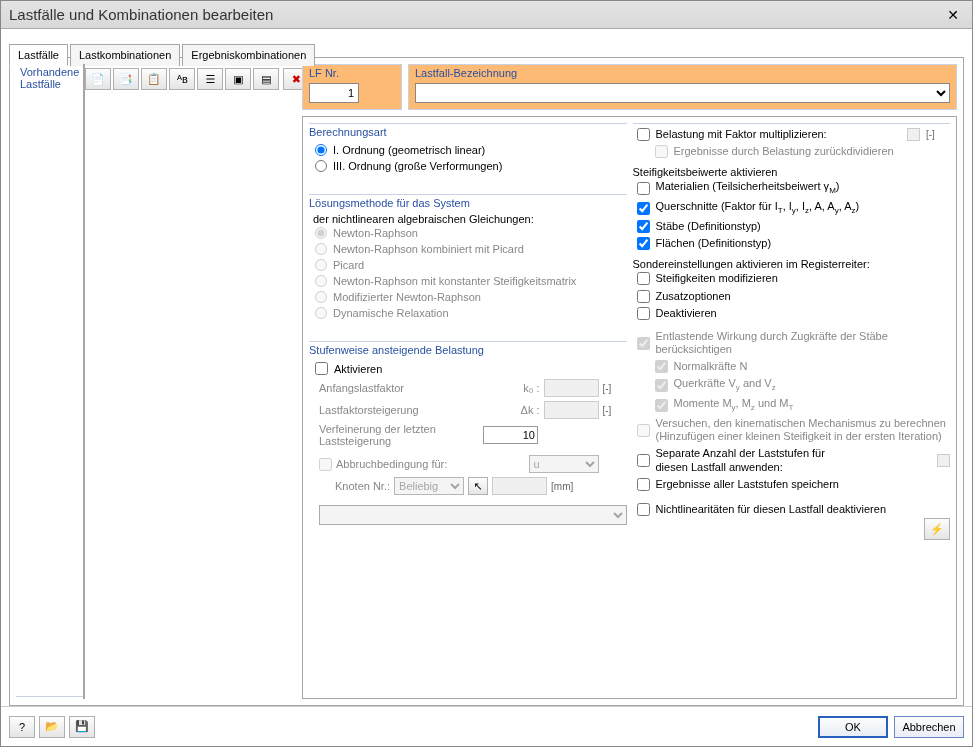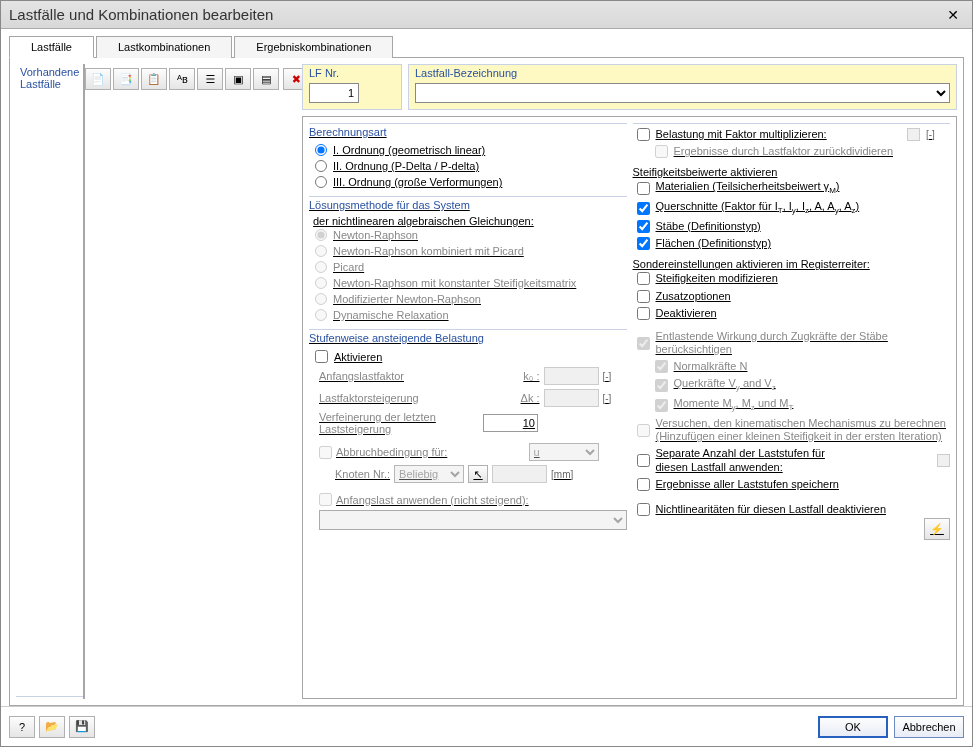--- a/index.html
+++ b/index.html
@@ -5,53 +5,53 @@
     * { box-sizing: border-box; margin: 0; padding: 0; font-family: "Segoe UI", Tahoma, sans-serif; font-size: 11px; }
     body { background: #fff; width: 973px; height: 747px; overflow: hidden; border: 1px solid #888; display: flex; flex-direction: column; }
 
     .titlebar { height: 28px; background: linear-gradient(#e4e4e4, #d8d8d8); display: flex; align-items: center; justify-content: space-between; padding: 0 8px; border-bottom: 1px solid #aaa; }
     .titlebar span { font-size: 15px; color: #333; }
     .close-btn { width: 22px; height: 18px; display: flex; align-items: center; justify-content: center; cursor: pointer; font-size: 14px; }
 
     .content { flex: 1; padding: 6px 8px 0; display: flex; flex-direction: column; }
 
     .main-tabs { display: flex; gap: 2px; }
-    .main-tab { padding: 4px 21px; border: 1px solid #a6a6a6; background: #f5f5f5; cursor: pointer; border-bottom:none; position:relative; top:1px;}
+    .main-tab { padding: 4px 8px; border: 1px solid #a6a6a6; background: #f5f5f5; cursor: pointer; border-bottom:none; position:relative; top:9px;}
     .main-tab.active { background: #fff; border-bottom: 1px solid #fff; z-index:2;}
 
     .tab-body { flex: 1; border: 1px solid #a6a6a6; background: #fff; display: flex; padding: 6px; gap: 6px; }
 
     .left-col { width: 280px; display: flex; flex-direction: row; }
     .group-header { color: #2850a0; font-size: 11px; padding: 2px 4px; border-bottom: 1px solid #c9d1e4; margin-bottom: 2px; }
     .list-box { flex: 1; border: 1px solid #a6a6a6; background: #fff; overflow: auto; position:relative;}
     .list-row { display:grid; grid-template-columns: 30px 1fr; height:18px; align-items:center;}
     .list-row.selected { background: #0a64d1; color: #fff; }
     .list-row .tag { background:#000; color:#fff; font-size:9px; text-align:center; padding: 1px 0;}
     .list-row.selected .tag { border-right:1px solid #0a64d1;}
     .scrollbar-h { height:16px; border-top:1px solid #ccc; background:#f0f0f0; display:flex; align-items:center; justify-content:space-between; padding:0 2px;}
     .sb-btn { width:14px; height:14px; border:1px solid #bbb; background:#e8e8e8; font-size:9px; display:flex; align-items:center;justify-content:center;}
 
     .toolbar-bottom { display:flex; gap:2px; margin-top:4px; }
     .tb-btn { width:26px; height:22px; border:1px solid #b0b0b0; background:linear-gradient(#fdfdfd,#e5e5e5); display:flex; align-items:center; justify-content:center; cursor:pointer; font-size:11px;}
     .tb-spacer { flex:1; }
 
     .right-col { flex: 1; display: flex; flex-direction: column; }
     .top-row { display: flex; gap:6px; margin-bottom: 6px; }
-    .field-box { border:1px solid #c9d1e4; padding:2px 6px 6px; background:#fef9c3;}
+    .field-box { border:1px solid #c9d1e4; padding:2px 6px 6px; background:#fdba74;}
     .field-box .lbl { color:#2850a0; margin-bottom:4px; display:block;}
     .inp { border:1px solid #888; height:20px; padding:0 4px; background:#fff; }
     .sel { border:1px solid #888; height:20px; background:#fff; width:100%;}
     .chk { width:13px; height:13px; }
 
     .sub-tabs { display:flex; margin-top:2px; }
     .sub-tab { padding:3px 8px; border:1px solid #a6a6a6; background:#f5f5f5; cursor:pointer; border-bottom:none; position:relative; top:1px;}
     .sub-tab.active { background:#fff; border-bottom:1px solid #fff; z-index:2;}
 
     .sub-body { flex:1; border:1px solid #a6a6a6; padding:6px; display:flex; gap:6px; }
-    .sub-left, .sub-right { flex:1; display:flex; flex-direction:column; gap:6px;text-decoration:underline;}
+    .sub-left, .sub-right { flex:1; display:flex; flex-direction:column; gap:20px;}
 
     .group { border-top:1px solid #c9d1e4; padding-top:2px;}
     .group .gh { color:#2850a0; padding:0 0 4px;}
     .radio-row, .check-row { display:flex; align-items:center; gap:6px; padding:2px 0 2px 6px; }
     .radio-row input[type=radio] { width:12px; height:12px;}
     .disabled { color:#888; }
     .check-row input { width:13px; height:13px; }
     .txt-dis { color:#888; }
 
     .form-row { display:flex; align-items:center; gap:4px; padding:2px 0 2px 10px;}
@@ -134,24 +134,20 @@
 
         <div class="sub-left">
           <div class="group">
             <div class="gh">Berechnungsart</div>
             <label class="radio-row">
                 <input type="radio" name="ord" checked="" style="">
                 <span>I. Ordnung (geometrisch linear)</span>
               </label>
             <label class="radio-row">
                 <input type="radio" name="ord" style="">
-                <span>II. Ordnung (P-Delta / P-delta)</span>
-              </label>
-            <label class="radio-row">
-                <input type="radio" name="ord" style="">
                 <span>III. Ordnung (große Verformungen)</span>
               </label>
           </div>
 
           <div class="group">
             <div class="gh">Lösungsmethode für das System</div>
             <div style="padding-left:4px;">der nichtlinearen algebraischen Gleichungen:</div>
             <label class="radio-row disabled">
                 <input type="radio" name="solv" checked="" disabled="" style="">
                 <span>Newton-Raphson</span>
@@ -210,41 +206,37 @@
               </div>
             <div class="form-row">
                 <span class="txt-dis" style="padding-left:16px;">Knoten Nr.:</span>
                 <select class="small-sel" disabled=""><option>Beliebig</option></select>
                 <div class="tb-btn" style="width:20px;height:18px;">↖</div>
                 <input class="num-inp" disabled="" style="">
                 <span class="unit">[mm]</span>
               </div>
             <div style="height:6px;"></div>
             <div class="form-row">
-                <input type="checkbox" disabled="" style="">
-                <span class="txt-dis">Anfangslast anwenden (nicht steigend):</span>
-              </div>
-            <div class="form-row">
                 <select class="sel" disabled="" style="width:100%; background:#f0f0f0;"></select>
               </div>
           </div>
         </div>
 
         <div class="sub-right options-list">
           <div class="group">
             <div class="check-row">
                 <input type="checkbox" style="">
                 <span>Belastung mit Faktor multiplizieren:</span>
                 <span style="flex:1"></span>
                 <input class="num-inp" disabled="" style="">
                 <span class="unit">[-]</span>
               </div>
             <div class="check-row indent">
                 <input type="checkbox" disabled="" style="">
-                <span class="txt-dis">Ergebnisse durch Lastfaktor zurückdividieren</span>
+                <span class="txt-dis">Ergebnisse durch Belastung zurückdividieren</span>
               </div>
 
             <div style="height:6px;"></div>
             <div>Steifigkeitsbeiwerte aktivieren</div>
             <div class="check-row">
                 <input type="checkbox" style="">
                 <span>Materialien (Teilsicherheitsbeiwert γ<sub>M</sub>)</span>
               </div>
             <div class="check-row">
                 <input type="checkbox" checked="" style="">

